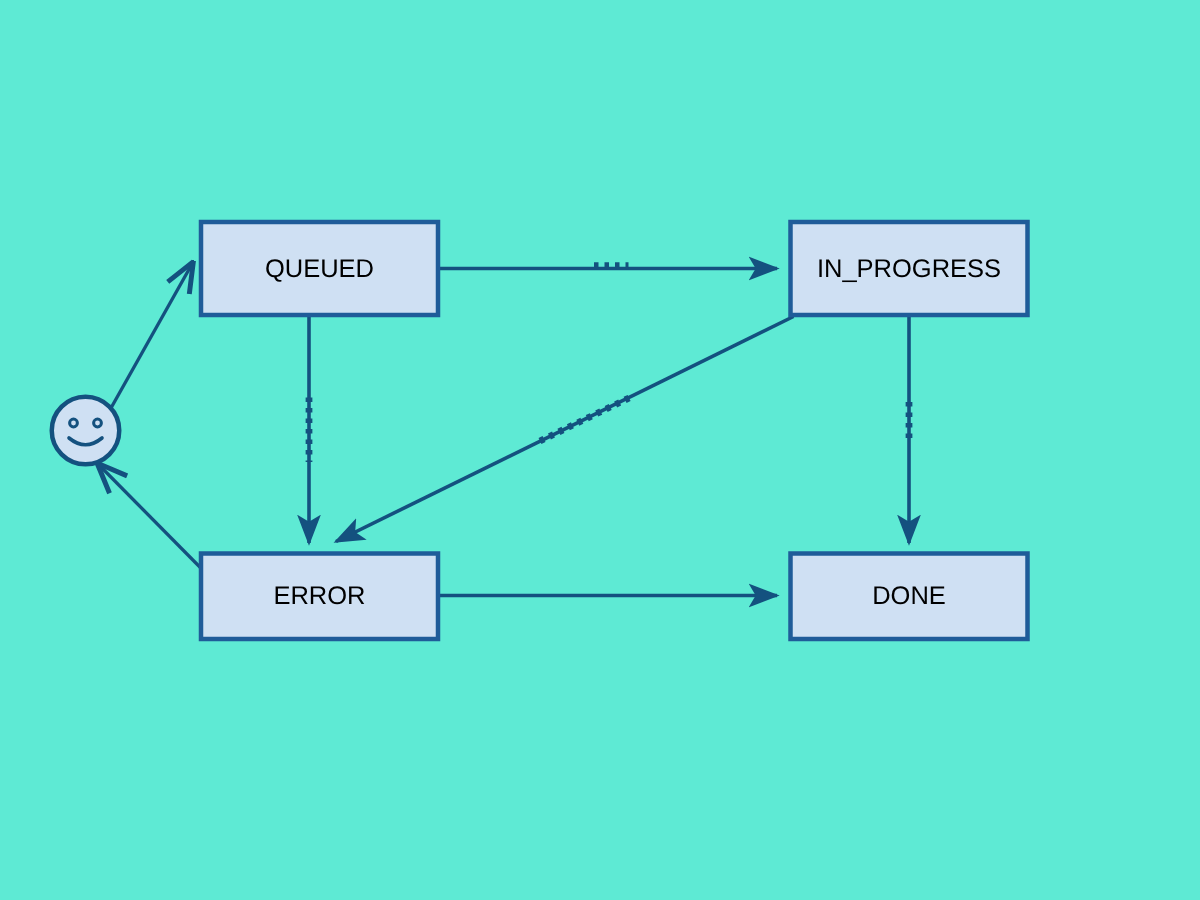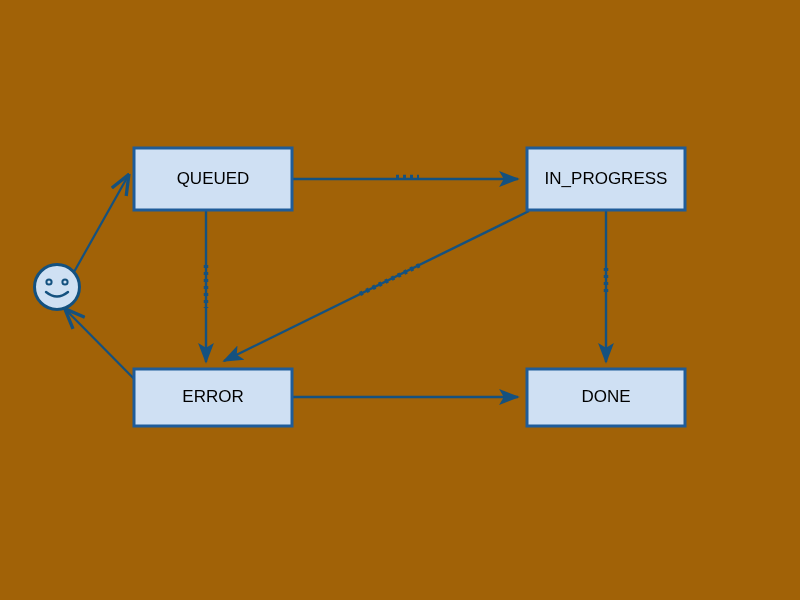--- a/index.html
+++ b/index.html
@@ -11,21 +11,21 @@
   body {
     width: 800px;
     height: 600px;
     overflow: hidden;
     font-family: "Liberation Sans", sans-serif;
   }
   #canvas-wrap {
     position: relative;
     width: 800px;
     height: 600px;
-    background: #a16207;
+    background: #5eead4;
   }
   svg#diagram {
     position: absolute;
     left: 0;
     top: 0;
     width: 800px;
     height: 600px;
     display: block;
   }
   .node-box {

